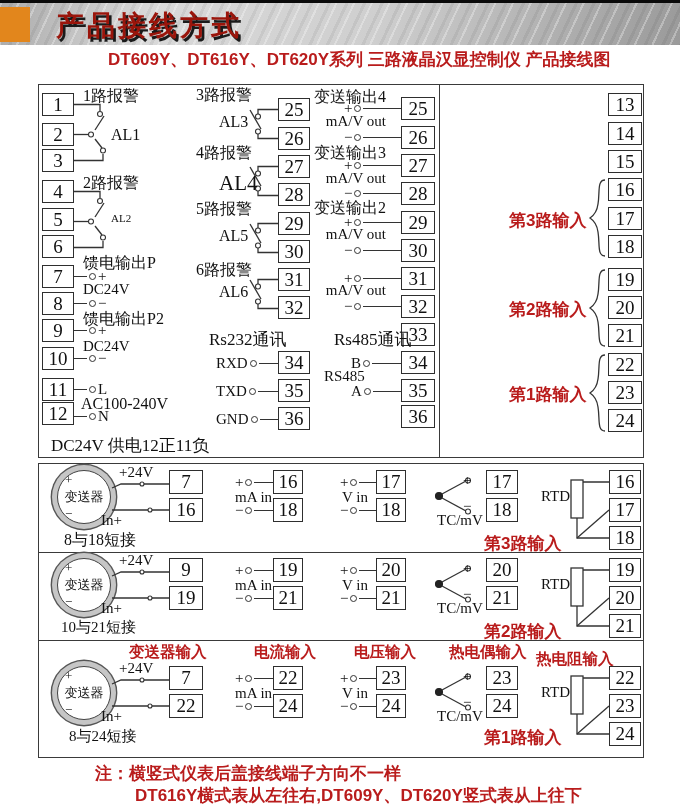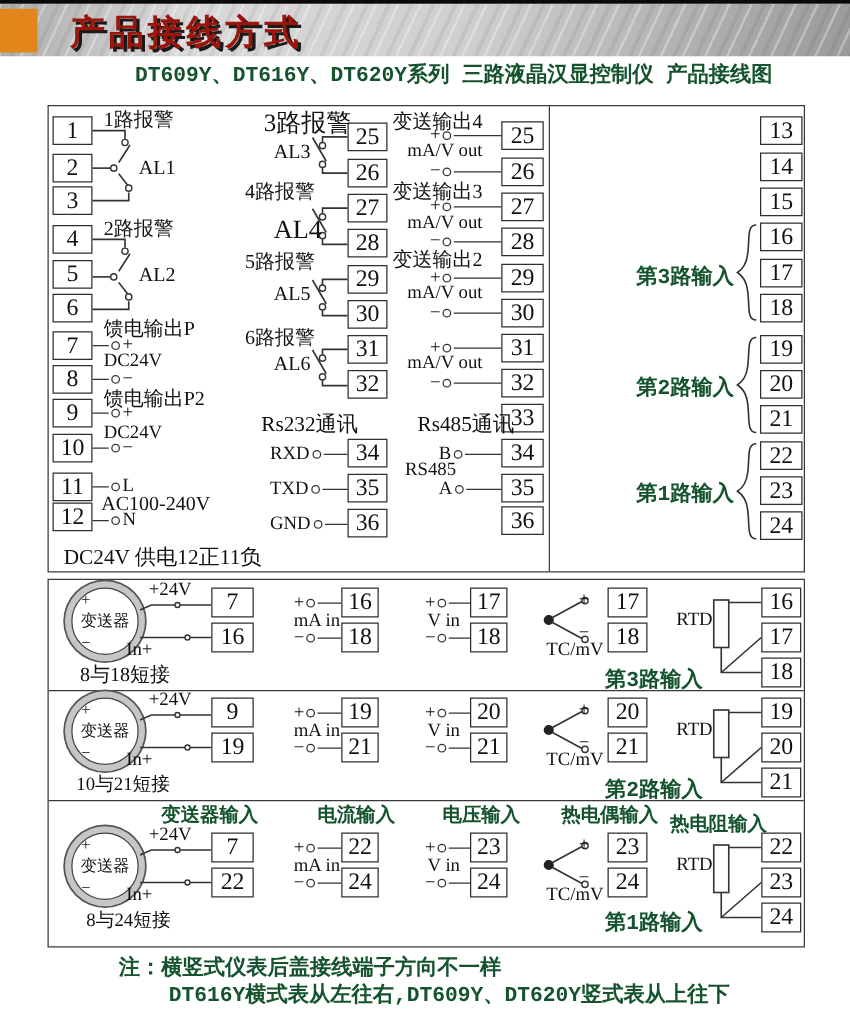--- a/index.html
+++ b/index.html
@@ -7,21 +7,21 @@
         font-family:"Liberation Serif",serif;color:#111;}
   
   #hdr{position:absolute;left:0;top:0;width:680px;height:42px;border-top:3px solid #0a0a0a;
        background:
         repeating-linear-gradient(115deg, rgba(255,255,255,.30) 0 2px, rgba(255,255,255,0) 2px 9px, rgba(0,0,0,.06) 9px 12px, rgba(255,255,255,0) 12px 16px),
         linear-gradient(100deg,#ababab,#d9d9d9 22%,#cfcfcf 55%,#9a9a9a 100%);}
   #hdr-orange{position:absolute;left:0;top:4px;width:30px;height:35px;background:#e2861c;}
   #hdr-title{position:absolute;left:56px;top:4px;font-family:"Liberation Sans",sans-serif;
        font-weight:bold;font-size:28px;letter-spacing:3px;color:#9a150b;
        text-shadow:2.5px 2.5px 0 #1a1a1a;}
-  .blbl{position:absolute;font-family:Liberation Mono, monospace;font-weight:bold;color:#14532d;white-space:nowrap;}
+  .blbl{position:absolute;font-family:Liberation Sans, sans-serif;font-weight:bold;color:#b91c1c;white-space:nowrap;}
   .lbl{position:absolute;font-family:"Liberation Serif",serif;color:#111;white-space:nowrap;font-size:15px;}
   .ra{text-align:right;}
   
   #mainbox{position:absolute;left:38px;top:84px;width:604px;height:372px;border:1.5px solid #3a3a3a;}
   #vdiv{position:absolute;left:400px;top:0;height:100%;border-left:1.3px solid #3a3a3a;}
   #botbox{position:absolute;left:38px;top:463px;width:604px;height:293px;border:1.5px solid #3a3a3a;}
   .hdiv{position:absolute;left:0;width:100%;border-top:1.3px solid #3a3a3a;}
   .row{position:absolute;left:0;width:604px;}
   .tb{position:absolute;width:32px;height:23px;border:1.4px solid #2e2e2e;background:#fff;
       box-sizing:border-box;display:flex;align-items:center;justify-content:center;
@@ -90,21 +90,21 @@
     <svg class="sym" style="left:35px;top:100px" width="64" height="70" viewBox="0 0 64 70">
       <path d="M0,6.5 H26 V13"></path>
         <circle cx="26" cy="16" r="2.5"></circle>
       <path d="M0,36.5 H14"></path>
         <circle cx="17" cy="36.5" r="2.5"></circle>
       <path d="M21,32 L30,18"></path>
         <path d="M21,41 L28,50"></path>
       <circle cx="29" cy="52.5" r="2.5"></circle>
         <path d="M0,62.5 H29 V56"></path>
     </svg>
-    <div class="lbl" style="left:72px;top:127px;font-size:16px">AL2</div>
+    <div class="lbl" style="left:72px;top:127px;font-size:11px">AL2</div>
 
     <div class="lbl" style="left:44px;top:168px;font-size:16px">馈电输出P</div>
     <div class="pin" style="left:35px;top:184px;width:42px">
         <span class="pwf"></span>
         <span class="pc"></span>
         <span>+</span>
       </div>
     <div class="lbl" style="left:44px;top:196px">DC24V</div>
     <div class="pin" style="left:35px;top:211px;width:42px">
         <span class="pwf"></span>
@@ -144,21 +144,21 @@
     <div class="tb" style="left:239px;top:70px">27</div>
     <div class="tb" style="left:239px;top:98px">28</div>
     <div class="tb" style="left:239px;top:127px">29</div>
     <div class="tb" style="left:239px;top:155px">30</div>
     <div class="tb" style="left:239px;top:183px">31</div>
     <div class="tb" style="left:239px;top:211px">32</div>
     <div class="tb" style="left:239px;top:266px">34</div>
     <div class="tb" style="left:239px;top:294px">35</div>
     <div class="tb" style="left:239px;top:322px">36</div>
 
-    <div class="lbl" style="left:172px;top:0px;font-size:20px">3路报警</div>
+    <div class="lbl" style="left:157px;top:0px;font-size:16px">3路报警</div>
     <svg class="sym" style="left:199px;top:18px" width="40" height="42" viewBox="0 0 40 42">
       <path d="M40,6.5 H20 V11"></path>
         <circle cx="20" cy="13.5" r="2.5"></circle>
       <path d="M12,7 L23,26"></path>
         <circle cx="20" cy="28.5" r="2.5"></circle>
         <path d="M40,35.5 H20 V31"></path>
     </svg>
     <div class="lbl" style="left:180px;top:28px;font-size:16px">AL3</div>
 
     <div class="lbl" style="left:157px;top:58px;font-size:16px">4路报警</div>

